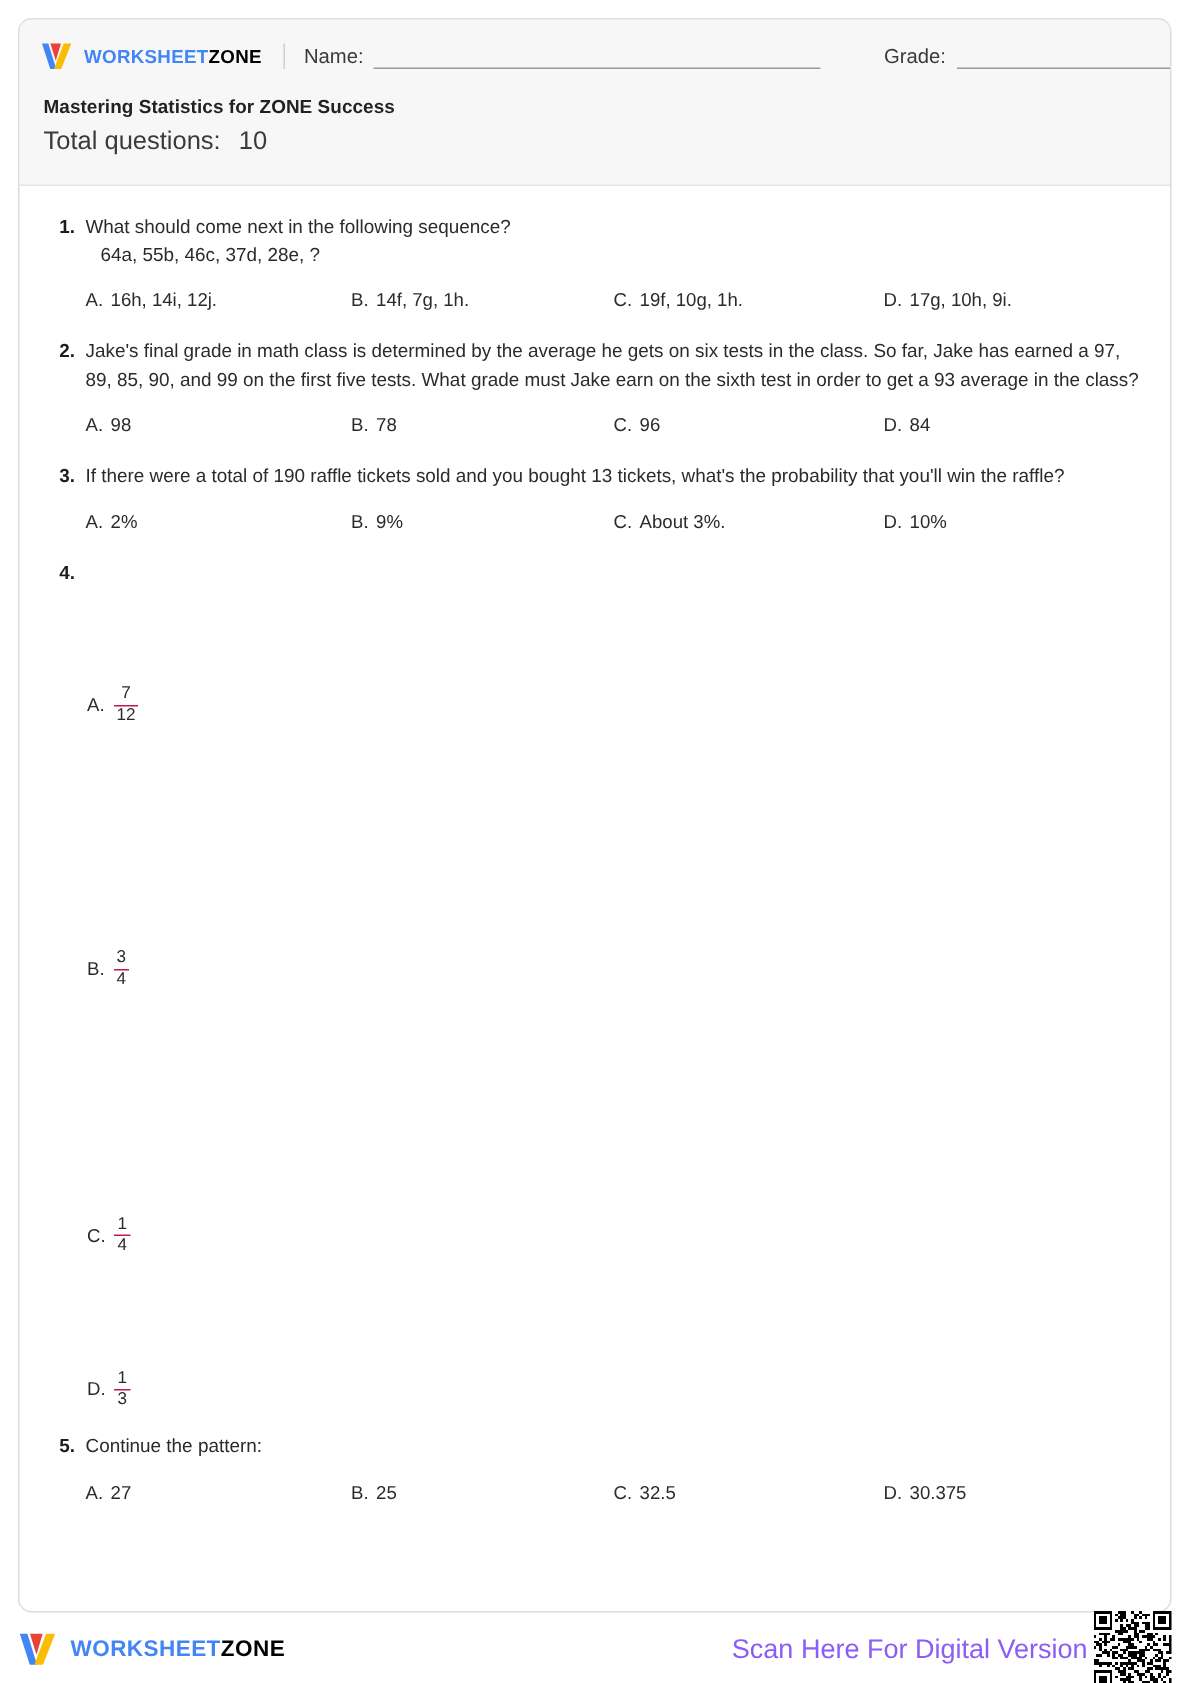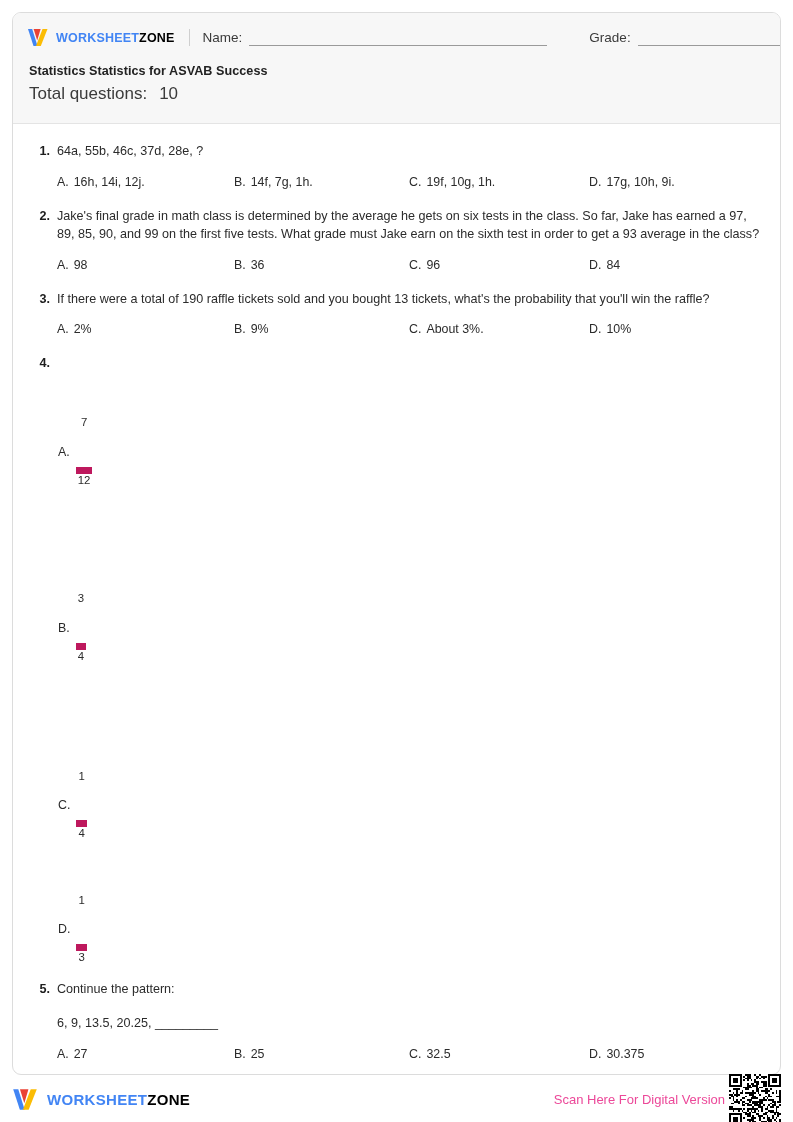--- a/index.html
+++ b/index.html
@@ -121,20 +121,21 @@
   .q-body { flex: 1 1 auto; }
   .q-text {
     font-size: 12.6px;
     line-height: 18.5px;
     color: #2b2b2b;
   }
   .q-subtext {
     font-size: 12.6px;
     line-height: 18.5px;
     color: #2b2b2b;
+    margin-left: 10px;
   }
   .q-pattern {
     font-size: 12.6px;
     line-height: 18.5px;
     color: #2b2b2b;
     margin-top: 16px;
   }
   .options {
     display: flex;
     margin-top: 12px;
@@ -158,21 +159,21 @@
   .frac {
     display: inline-flex;
     flex-direction: column;
     align-items: center;
     vertical-align: middle;
     line-height: 1;
     font-size: 11.4px;
     margin: 0 1px;
   }
   .frac .num { padding: 0 2px 1px 2px; }
-  .frac .den { padding: 1px 2px 0 2px; border-top: 7px solid #be185d; margin-top: 37px; }
+  .frac .den { padding: 1px 2px 0 2px; border-top: 1px solid #be185d; }
 
   
   .sheet-footer {
     position: absolute;
     left: 12px; top: 1083px;
     width: 769px; height: 33px;
     display: flex;
     align-items: center;
   }
   .footer-logo {
@@ -181,22 +182,22 @@
     gap: 6px;
   }
   .footer-logo .logo-text { font-size: 15px; letter-spacing: 0.3px; }
   .footer-right {
     margin-left: auto;
     display: flex;
     align-items: center;
     gap: 4px;
   }
   .scan-text {
-    font-size: 13px;
-    color: #ec4899;
+    font-size: 18px;
+    color: #8b5cf6;
     white-space: nowrap;
     font-family: "Liberation Sans", sans-serif;
   }
   .qr { display: block; }
 </style>
 </head>
 <body>
 
 <div class="sheet-card">
 
@@ -222,31 +223,32 @@
         <span class="field-line name-line"></span>
       </div>
 
       <div class="field grade">
         <span class="field-label">Grade:</span>
         <span class="field-line grade-line"></span>
       </div>
     </div>
 
     <div class="title-block">
-      <div class="sheet-title">Statistics Statistics for ASVAB Success</div>
+      <div class="sheet-title">Mastering Statistics for ZONE Success</div>
       <div class="total-line">
         <span>Total questions:</span><span class="total-count">10</span>
       </div>
     </div>
   </div>
 
   <div class="questions" id="question-list">
       <div class="question">
         <div class="q-num">1.</div>
         <div class="q-body">
+          <div class="q-text">What should come next in the following sequence?</div>
           <div class="q-subtext">64a, 55b, 46c, 37d, 28e, ?</div>
           <div class="options">
             <div class="option opt-1">
               <span class="opt-letter">A.</span>
               <span>16h, 14i, 12j.</span>
             </div>
             <div class="option opt-2">
               <span class="opt-letter">B.</span>
               <span>14f, 7g, 1h.</span>
             </div>
@@ -265,21 +267,21 @@
         <div class="q-num">2.</div>
         <div class="q-body">
           <div class="q-text">Jake's final grade in math class is determined by the average he gets on six tests in the class. So far, Jake has earned a 97, 89, 85, 90, and 99 on the first five tests. What grade must Jake earn on the sixth test in order to get a 93 average in the class?</div>
           <div class="options">
             <div class="option opt-1">
               <span class="opt-letter">A.</span>
               <span>98</span>
             </div>
             <div class="option opt-2">
               <span class="opt-letter">B.</span>
-              <span>36</span>
+              <span>78</span>
             </div>
             <div class="option opt-3">
               <span class="opt-letter">C.</span>
               <span>96</span>
             </div>
             <div class="option opt-4">
               <span class="opt-letter">D.</span>
               <span>84</span>
             </div>
           </div>
@@ -339,21 +341,20 @@
                 <span class="num">1</span>
                 <span class="den">3</span>
               </span>
             </div>
           </div></div>
       </div>
       <div class="question">
         <div class="q-num">5.</div>
         <div class="q-body">
           <div class="q-text">Continue the pattern:</div>
-          <div class="q-pattern">6, 9, 13.5, 20.25, _________</div>
           <div class="options">
             <div class="option opt-1">
               <span class="opt-letter">A.</span>
               <span>27</span>
             </div>
             <div class="option opt-2">
               <span class="opt-letter">B.</span>
               <span>25</span>
             </div>
             <div class="option opt-3">

